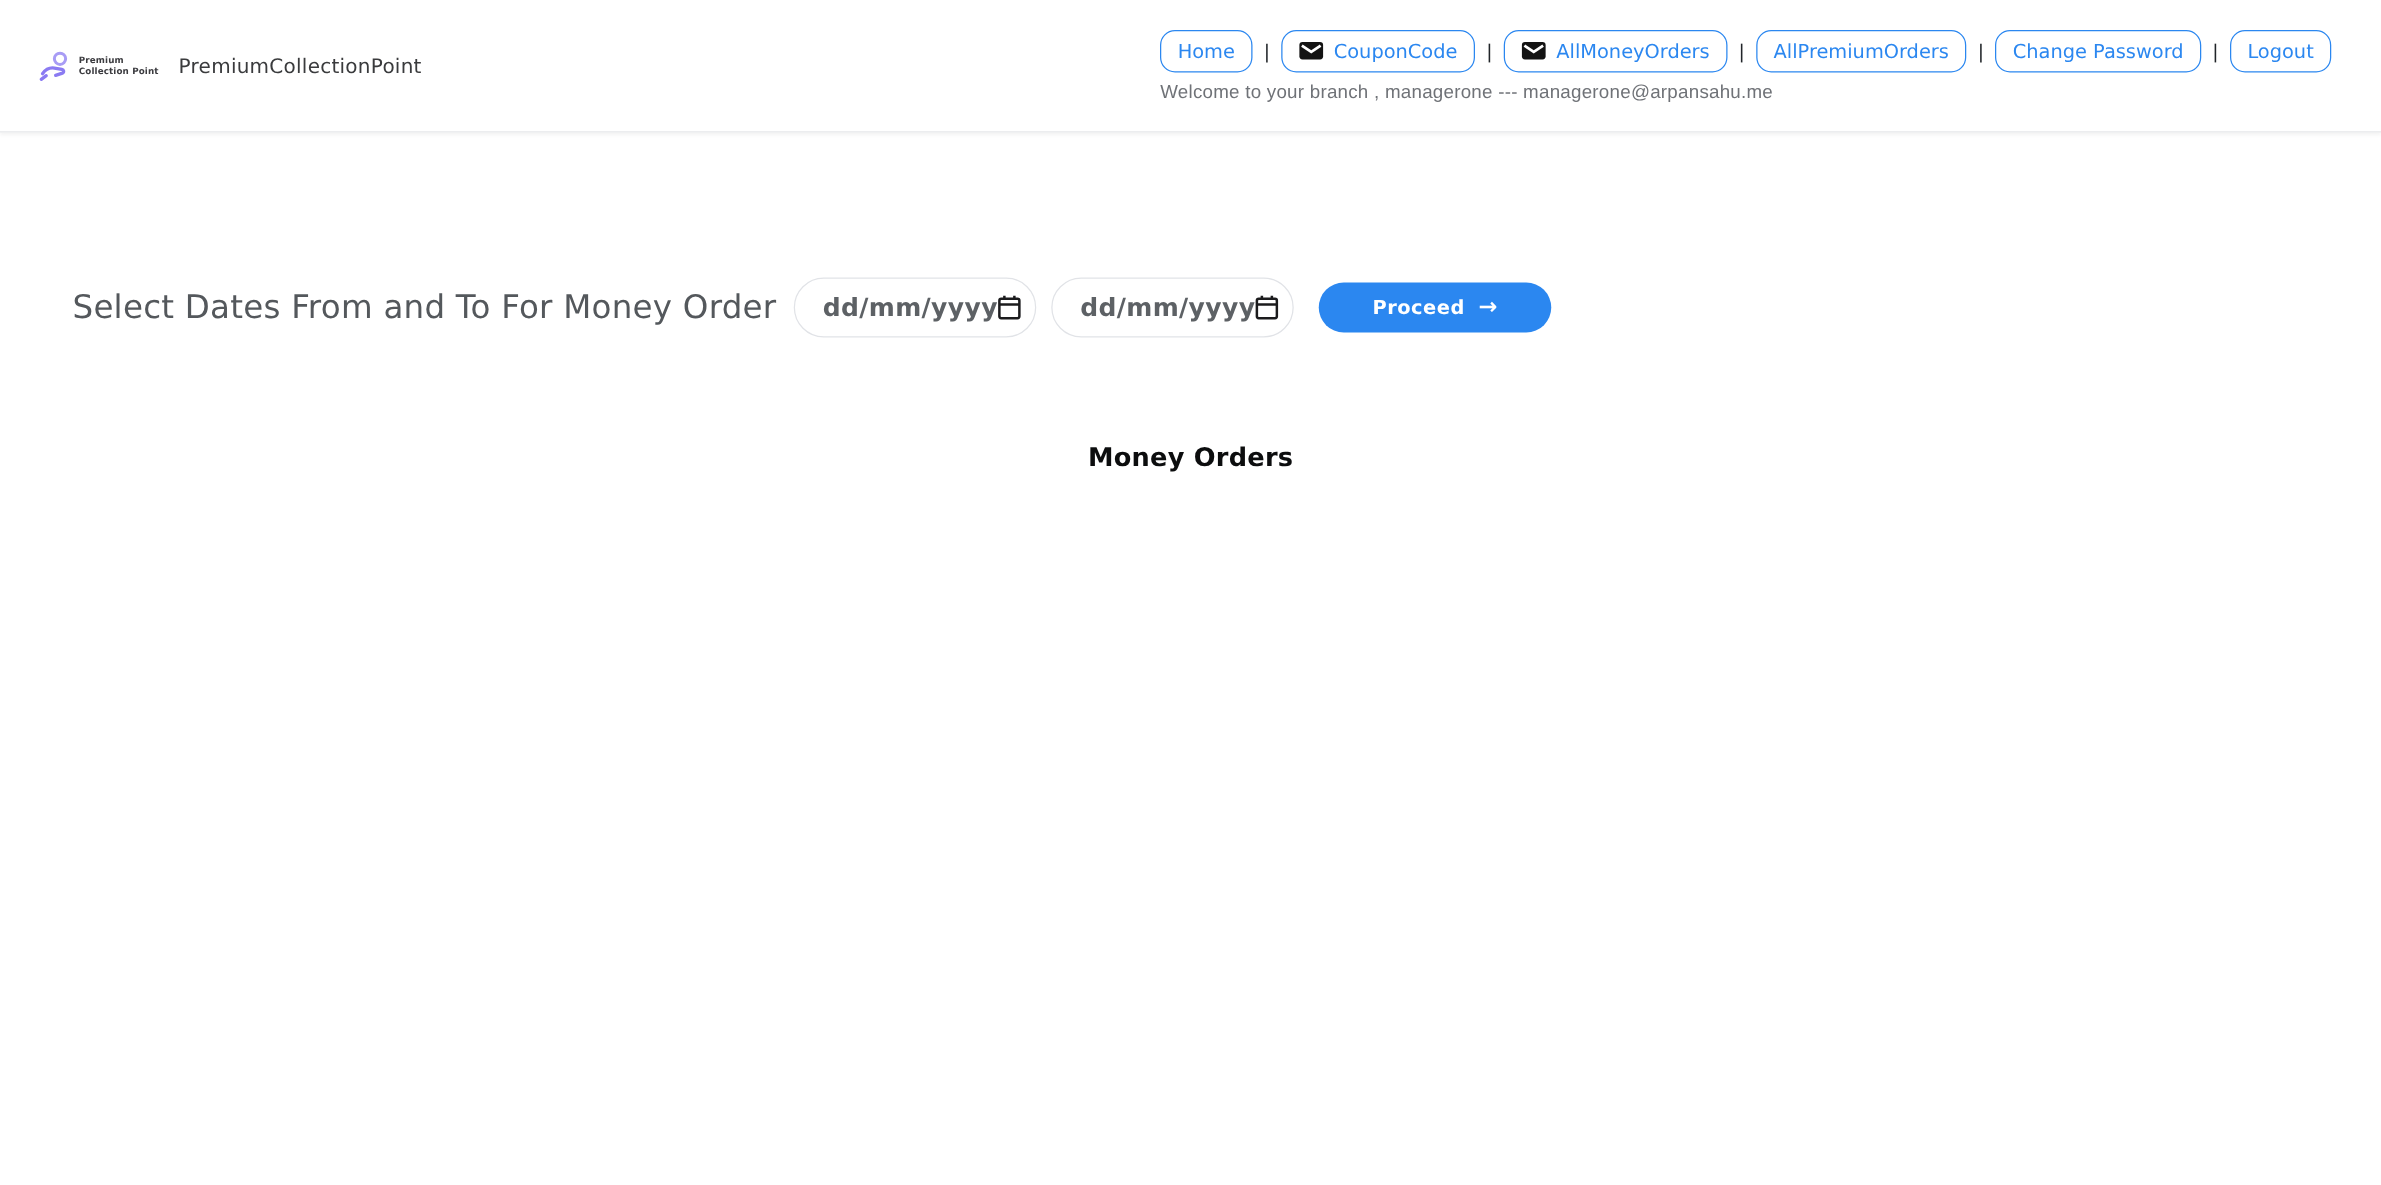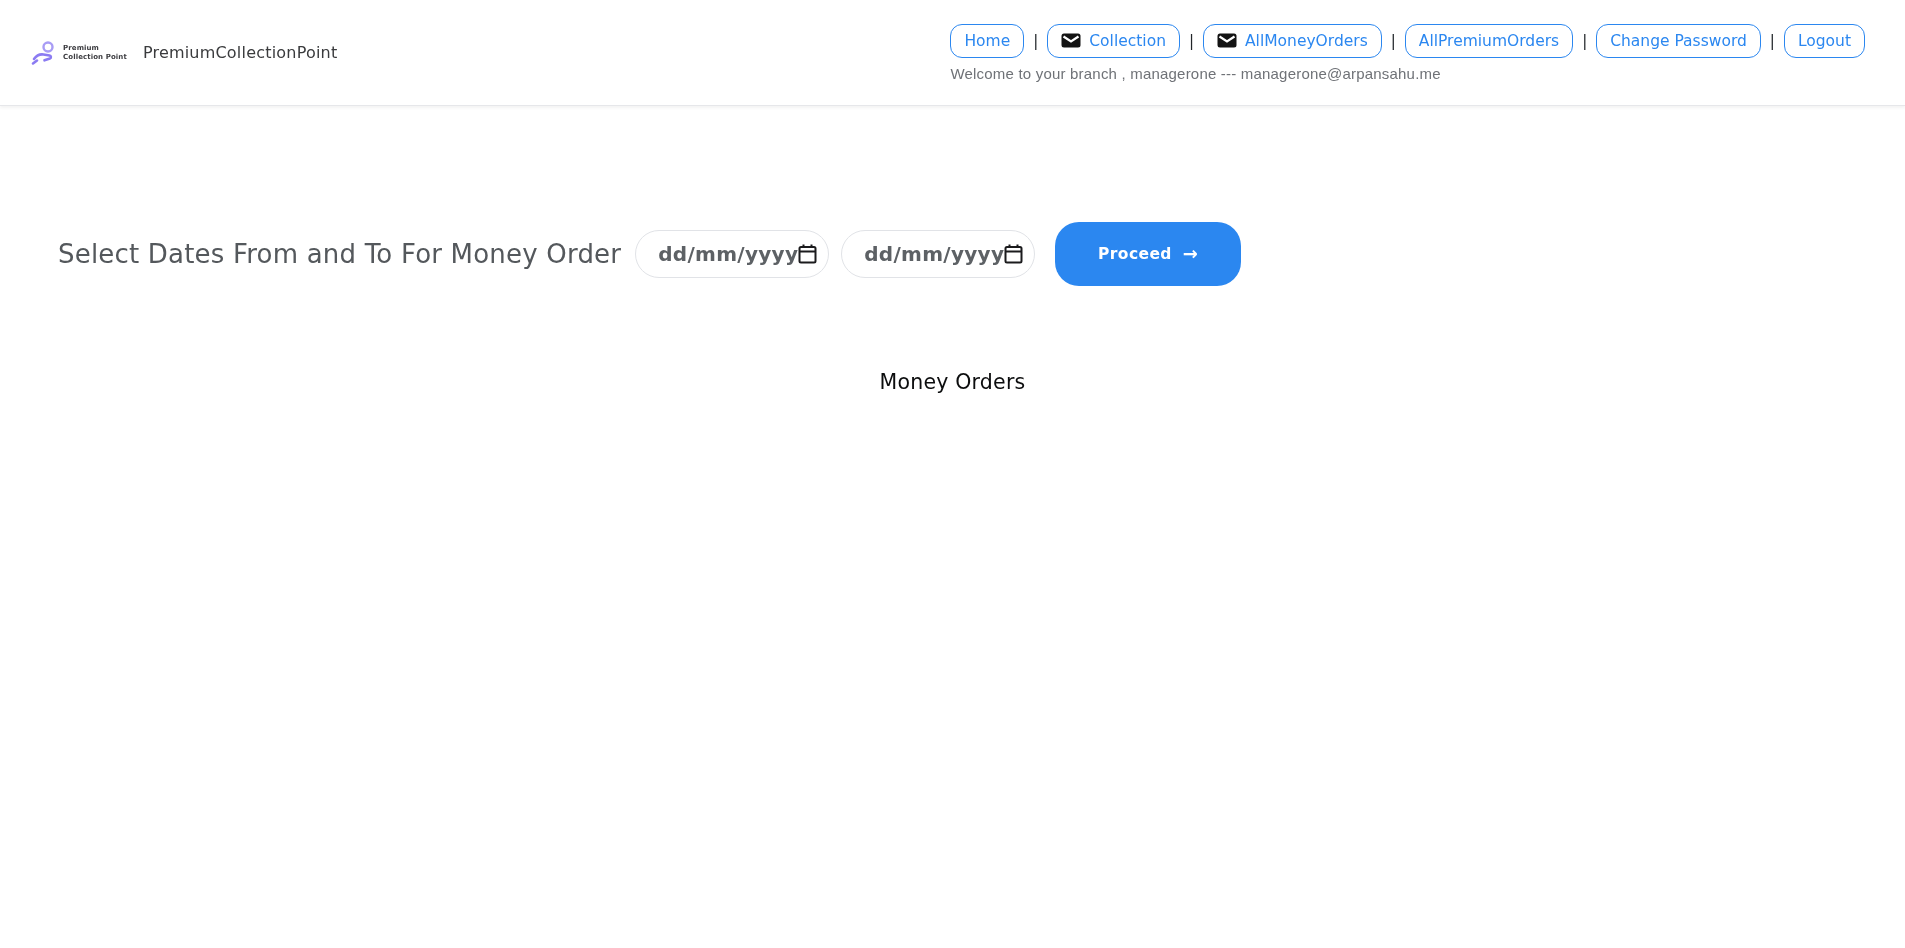--- a/index.html
+++ b/index.html
@@ -114,21 +114,21 @@
     cursor: text;
   }
   .date-text {
     font-size: 20px;
     font-weight: 700;
     color: #5d6165;
     letter-spacing: 0.3px;
   }
   .proceed-btn {
     width: 186px;
-    height: 64px;
+    height: 40px;
     border: none;
     border-radius: 24px;
     background: var(--accent);
     color: #fff;
     font-family: "DejaVu Sans", sans-serif;
     font-size: 15.5px;
     font-weight: 700;
     letter-spacing: 0.4px;
     display: flex;
     align-items: center;
@@ -136,21 +136,21 @@
     gap: 11px;
     margin-left: 8px;
     cursor: pointer;
   }
   .proceed-arrow { font-size: 18px; font-weight: 700; line-height: 1; }
 
   
   .table-title {
     text-align: center;
     font-size: 20.5px;
-    font-weight: 400;
+    font-weight: 700;
     color: #0c0d0e;
     margin: 84px 0 0 0;
     letter-spacing: 0.2px;
   }
   .orders-table {
     width: 1885px;
     margin: 19px 10px 0 10px;
     border-collapse: collapse;
     table-layout: fixed;
   }
@@ -193,21 +193,21 @@
           <span>Home</span>
         </button>
         <span class="nav-sep">|</span>
         <button class="nav-btn">
           <span style="display: inline-flex;">
             <svg width="20" height="15" viewBox="0 0 20 15">
               <rect x="0.5" y="0.5" width="19" height="14" rx="2.5" fill="#131313"></rect>
               <path d="M2.5 3.5 L10 8.5 L17.5 3.5" stroke="#ffffff" stroke-width="2.2" fill="none"></path>
             </svg>
           </span>
-          <span>Collection</span>
+          <span>CouponCode</span>
         </button>
         <span class="nav-sep">|</span>
         <button class="nav-btn">
           <span style="display: inline-flex;">
             <svg width="20" height="15" viewBox="0 0 20 15">
               <rect x="0.5" y="0.5" width="19" height="14" rx="2.5" fill="#131313"></rect>
               <path d="M2.5 3.5 L10 8.5 L17.5 3.5" stroke="#ffffff" stroke-width="2.2" fill="none"></path>
             </svg>
           </span>
           <span>AllMoneyOrders</span>

